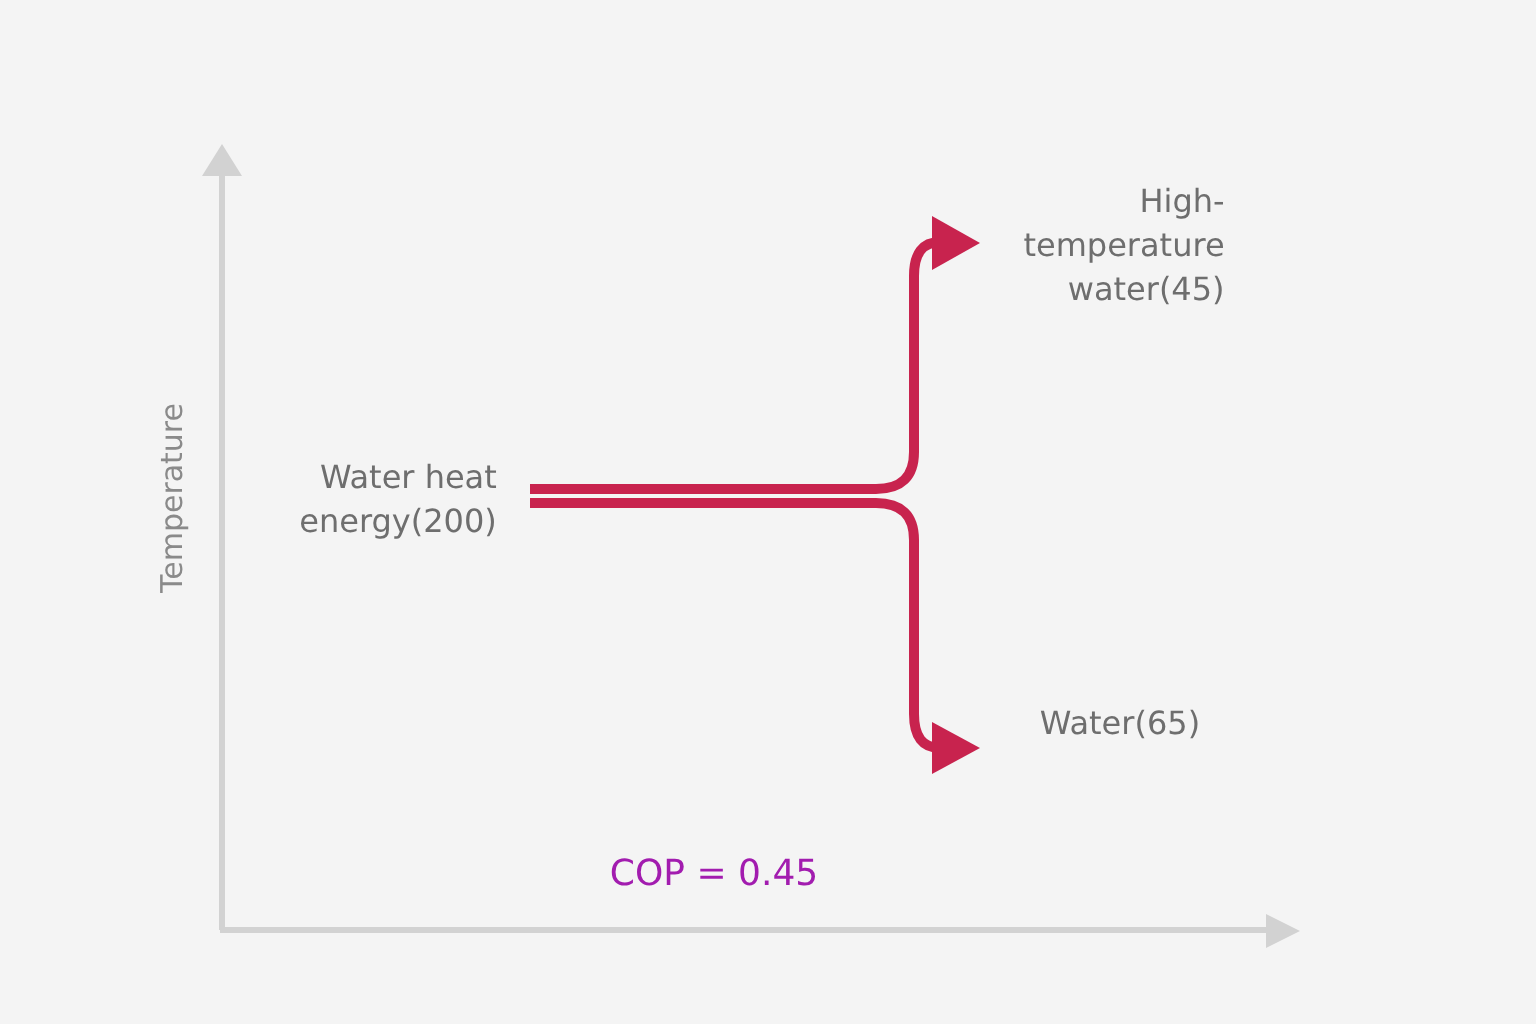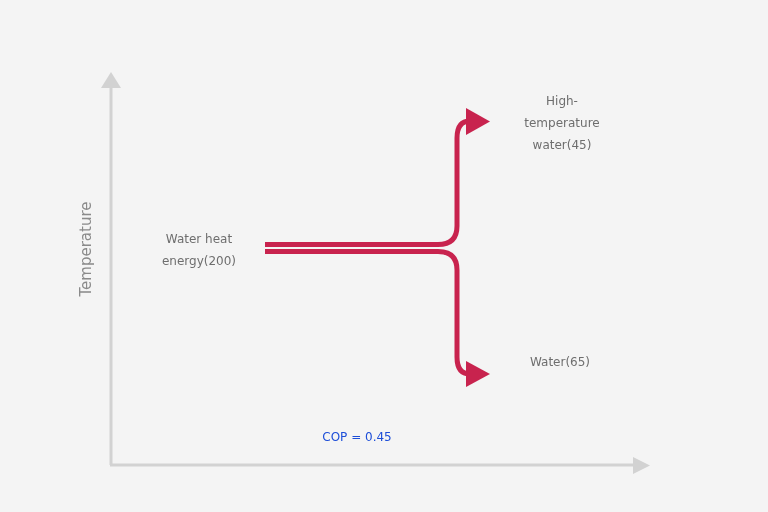--- a/index.html
+++ b/index.html
@@ -6,40 +6,40 @@
     body {
       width: 768px; height: 512px; overflow: hidden;
       background: #f4f4f4;
       font-family: "DejaVu Sans", sans-serif;
       position: relative;
     }
     .canvas { position: absolute; left: 0; top: 0; width: 768px; height: 512px; }
     .label {
       position: absolute;
       color: #6e6e6e;
-      font-size: 12px;
+      font-size: 16px;
       line-height: 22px;
-      text-align: center;
+      text-align: right;
       white-space: nowrap;
       font-family: "DejaVu Sans", sans-serif;
     }
     .axis-label {
       position: absolute;
       left: 86px; top: 249px;
       transform: translate(-50%, -50%) rotate(-90deg);
       color: #8a8a8a;
       font-size: 15px;
       white-space: nowrap;
     }
     .cop {
       position: absolute;
       left: 357px; top: 437px;
       transform: translate(-50%, -50%);
-      color: #1d4ed8;
-      font-size: 12px;
+      color: #a21caf;
+      font-size: 18px;
       white-space: nowrap;
     }
   </style>
 </head>
 <body>
 
 <svg class="canvas" viewBox="0 0 768 512" xmlns="http://www.w3.org/2000/svg">
 
   <g>
     <line x1="111" y1="86" x2="111" y2="465" stroke="#d2d2d2" stroke-width="3"></line>

